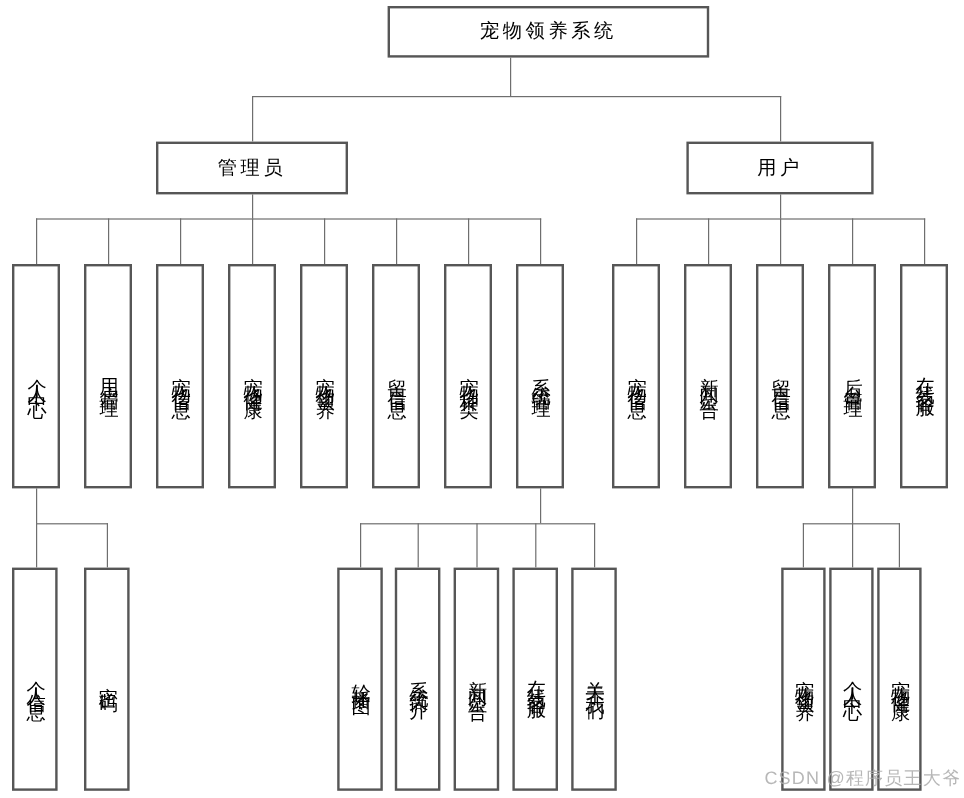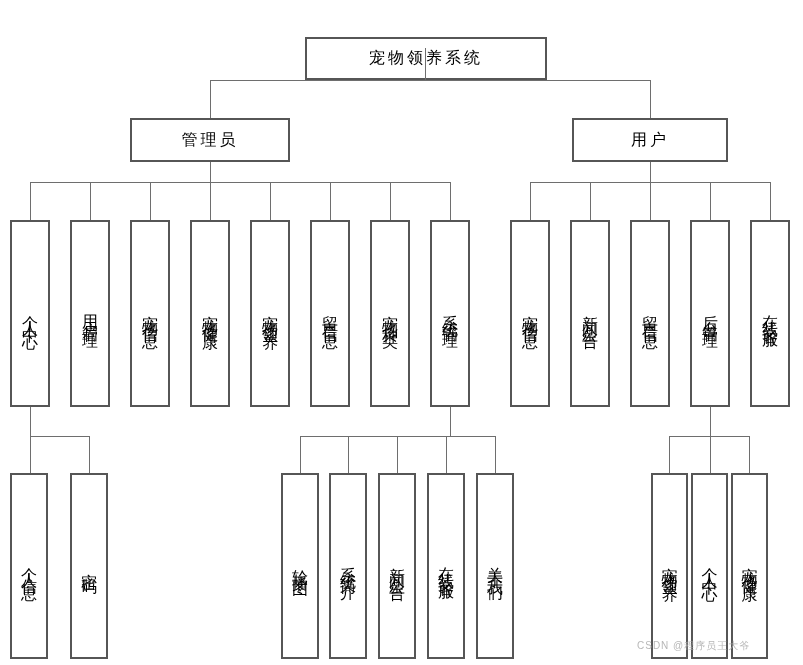--- a/index.html
+++ b/index.html
@@ -42,33 +42,33 @@
     line-height: 1;
   }
   .line { position: absolute; background: #6e6e6e; }
   .vline { width: 1px; }
   .hline { height: 1px; }
   .watermark {
     position: absolute;
     left: 637px;
     top: 639px;
     font-family: "Liberation Sans", sans-serif;
-    font-size: 10px;
+    font-size: 15px;
     color: rgba(170, 170, 170, 0.85);
     white-space: nowrap;
     z-index: 5;
     letter-spacing: 1px;
   }
 </style>
 </head>
 <body>
 
 <div class="canvas">
 
-  <div class="hbox" style="left:305px; top:5px; width:242px; height:43px;margin-top:32px;">
+  <div class="hbox" style="left:323px; top:5px; width:268px; height:43px;">
     <span>宠物领养系统</span>
   </div>
 
   <div class="line vline" style="left:425px; top:48px; height:32px;"></div>
   <div class="line hline" style="left:210px; top:80px; width:441px;"></div>
   <div class="line vline" style="left:210px; top:80px; height:38px;"></div>
   <div class="line vline" style="left:650px; top:80px; height:38px;"></div>
 
   <div class="hbox" style="left:572px; top:118px; width:156px; height:44px;">
     <span>用户</span>

